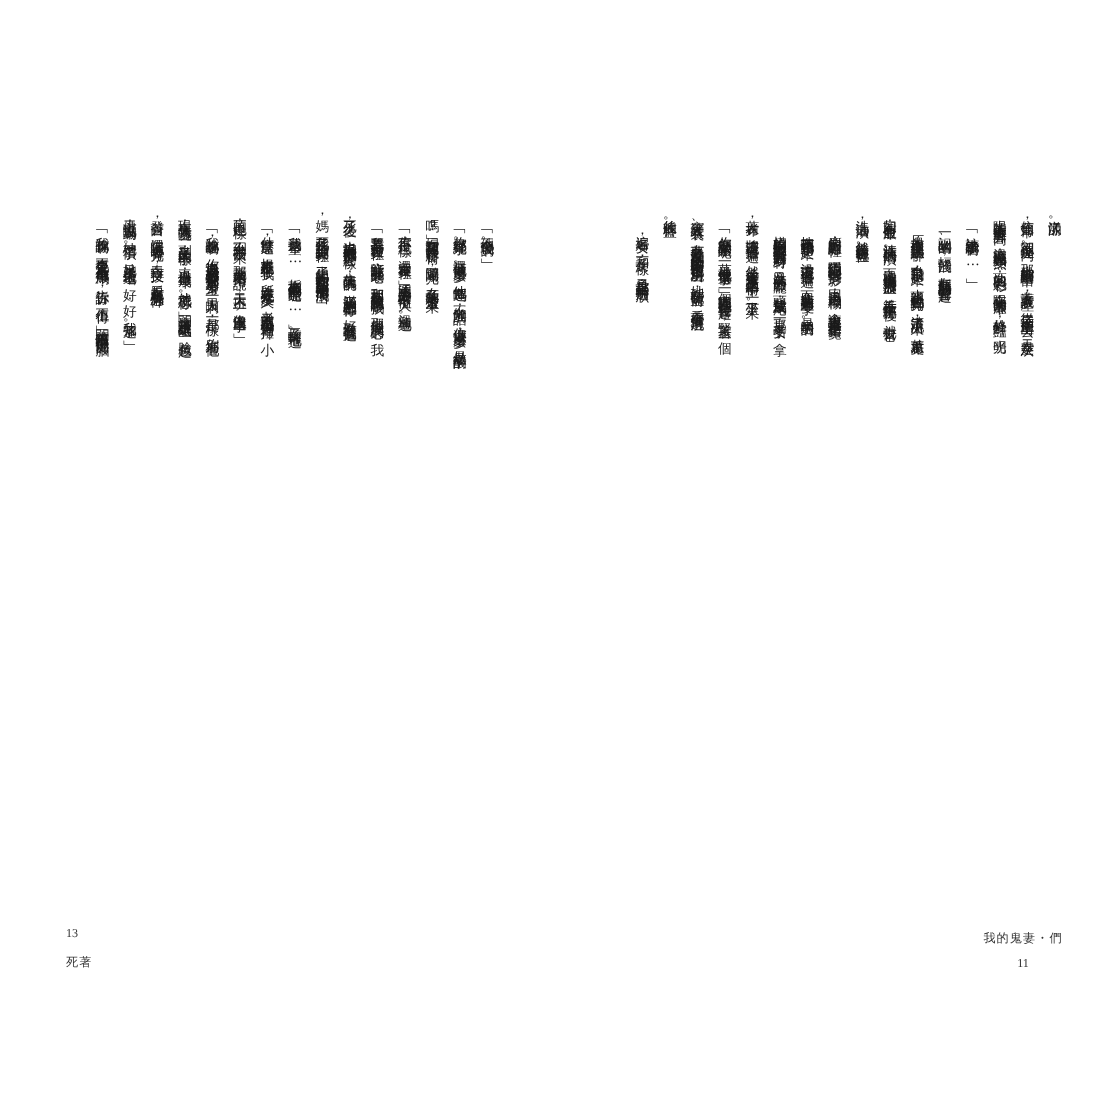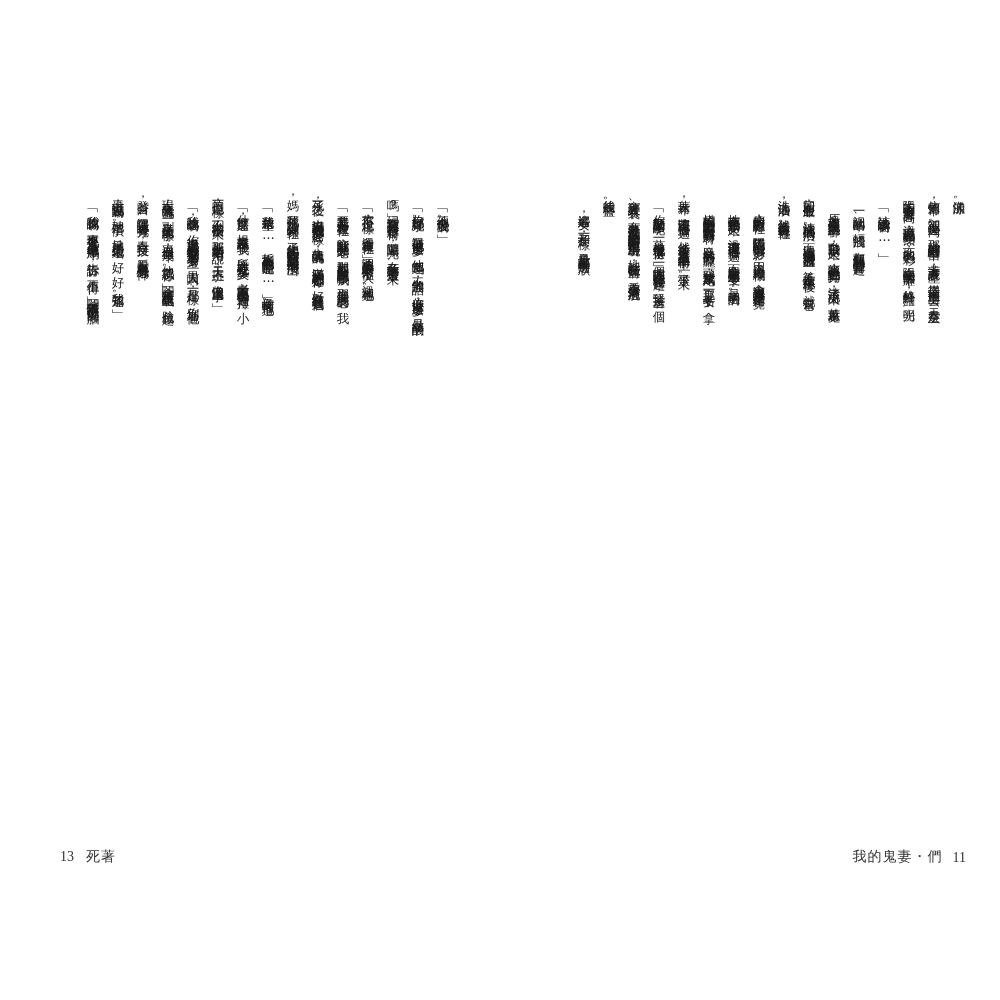--- a/index.html
+++ b/index.html
@@ -57,35 +57,36 @@
     white-space: pre-wrap;
     word-break: break-all;
     margin-left: 0px;
     color: #1a1a1a;
   }
   .col.indent {
     padding-top: 14px;
   }
   .footer {
     position: absolute;
-    bottom: 134px;
-    font-size: 14px;
+    bottom: 118px;
+    font-size: 11px;
     color: #333;
     letter-spacing: 1px;
     font-family: "DejaVu Serif", "Liberation Serif", serif;
+    flex-direction: column;
   }
   .footer .num {
     font-family: "Liberation Serif", serif;
     letter-spacing: 0;
   }
   .page-right .footer {
     right: 34px;
     display: flex;
     gap: 10px;
-    align-items: flex-end;
+    align-items: center;
   }
   .page-left .footer {
     left: 60px;
     display: flex;
     gap: 12px;
     align-items: baseline;
   }
   .gutter {
     position: absolute;
     top: 0;

